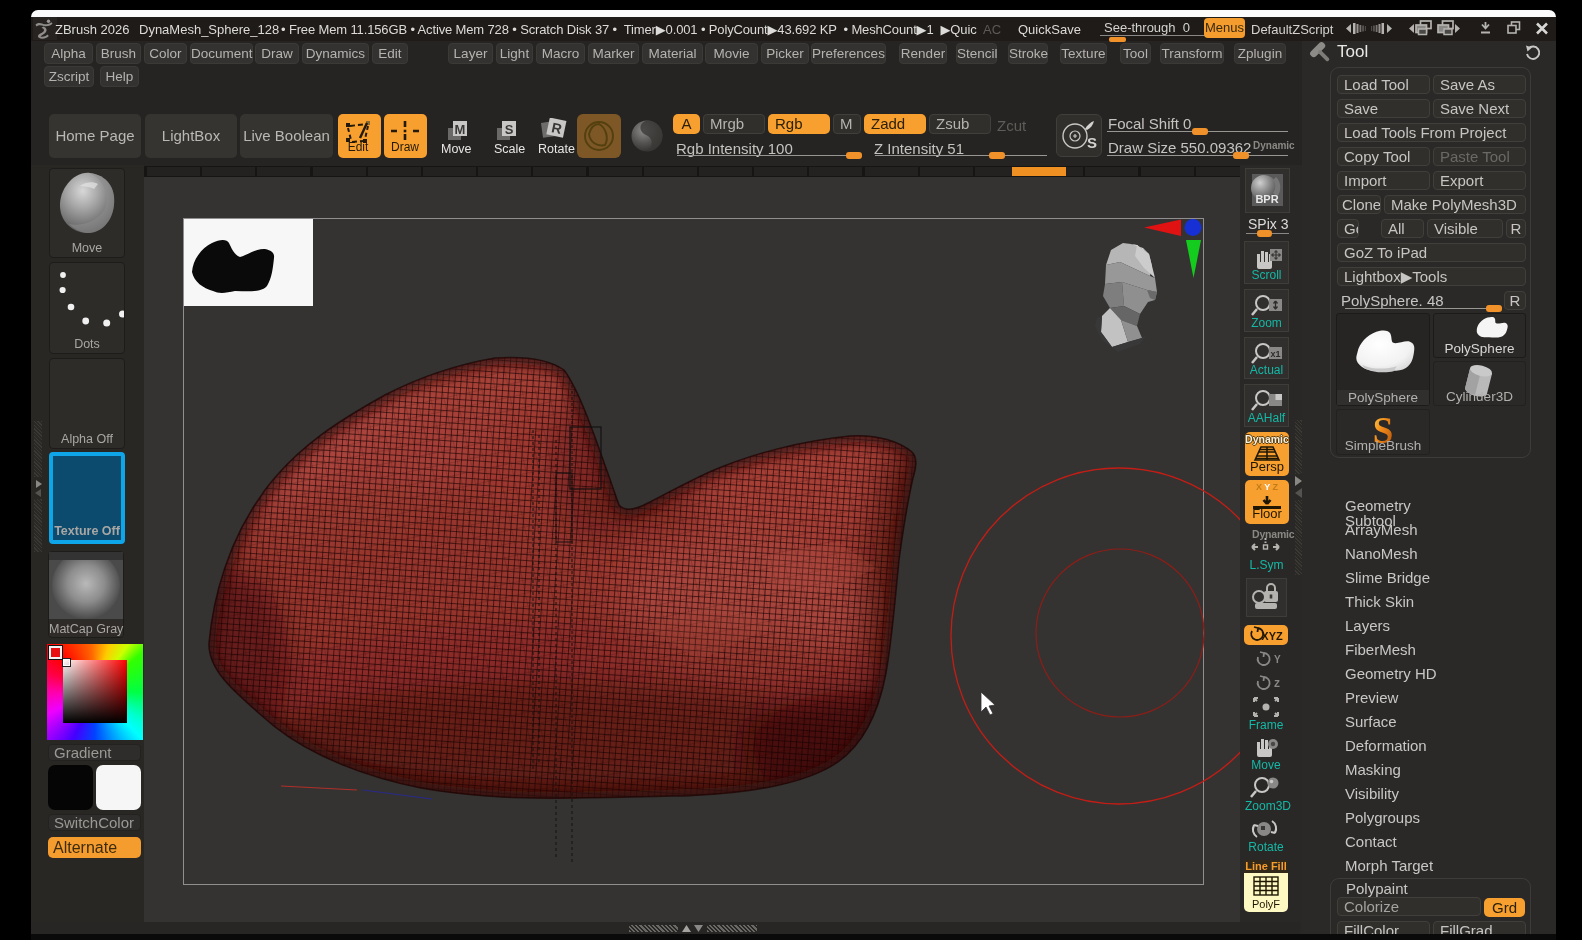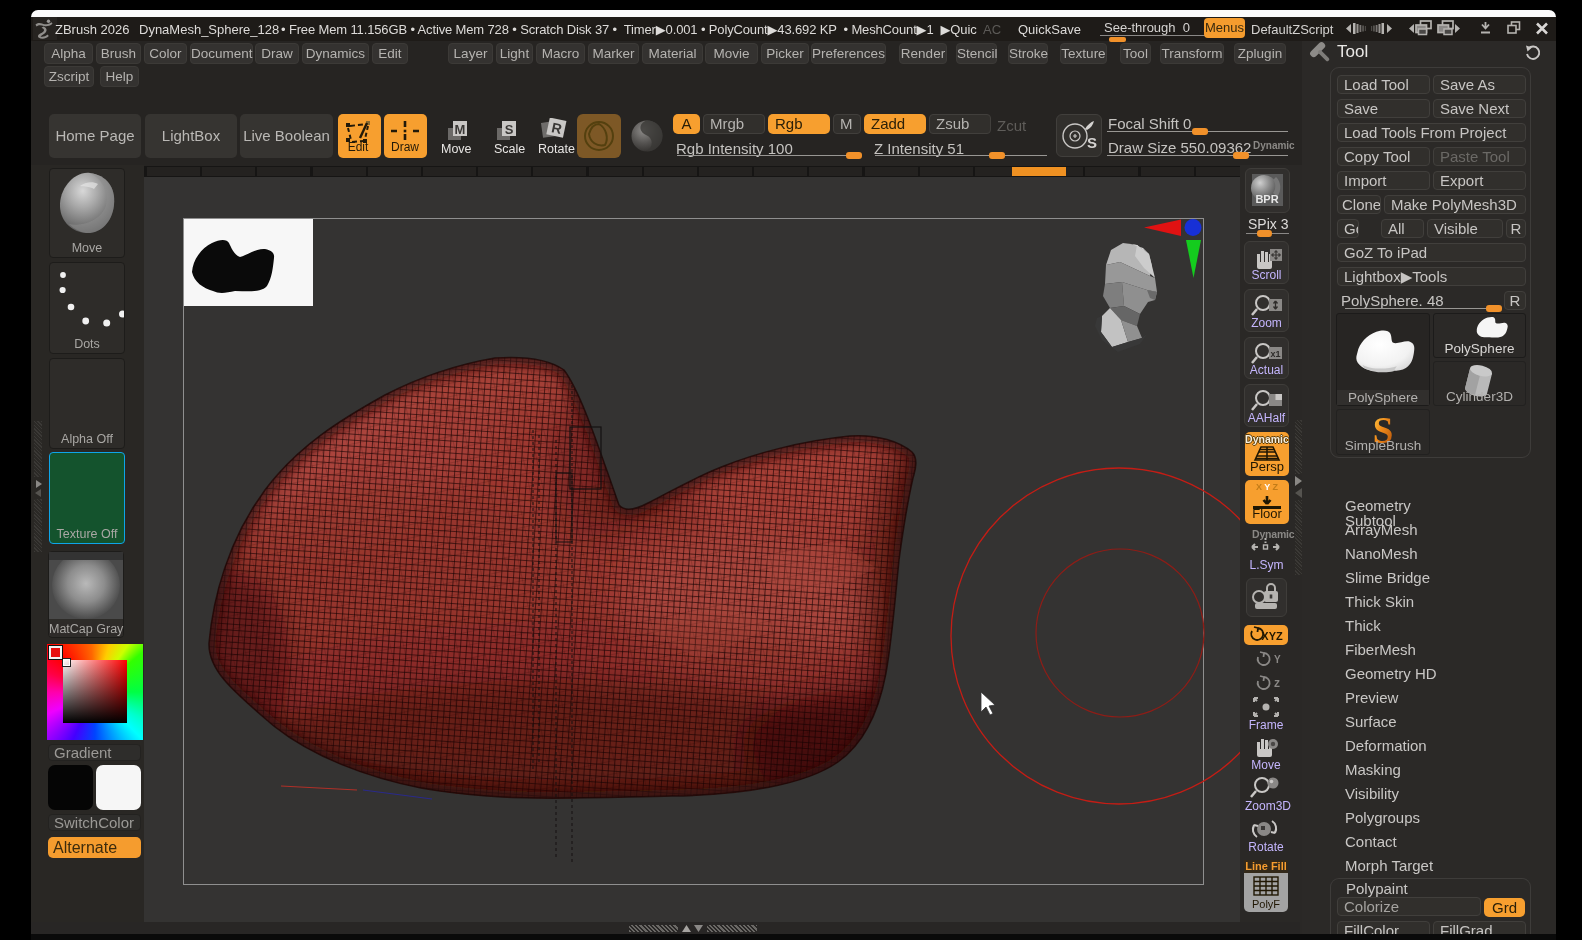--- a/index.html
+++ b/index.html
@@ -9,22 +9,22 @@
   #win{position:absolute;left:31px;top:10px;width:1525px;height:930px;background:#262422;
     border-radius:9px 9px 0 0;overflow:hidden;}
   .lbl{position:absolute;color:#b7b5b2;white-space:nowrap;}
   .mbtn{position:absolute;background:#343230;border:1px solid #3c3a37;top:0;height:21px;
     border-radius:4px;color:#b5b3b0;font-size:13.5px;line-height:19px;text-align:center;white-space:nowrap;}
   .sbtn{position:absolute;background:#363431;border-radius:5px;color:#bab8b5;font-size:15px;
     text-align:center;}
   .obtn{position:absolute;background:#f79f2f;border-radius:5px;color:#2b2008;text-align:center;}
   .tbtn{position:absolute;background:#312f2c;border:1px solid #413f3c;border-radius:4px;
     color:#c7c5c3;font-size:15px;line-height:17px;padding:0 6px;white-space:nowrap;overflow:hidden;}
-  .tolbtn{position:absolute;background:#312f2d;border:1px solid #3f3d3a;border-radius:6px;text-decoration:underline;}
-  .tolbtn .cap2{position:absolute;bottom:1px;left:0;right:0;text-align:center;color:#c4b5fd;font-size:12px;}
+  .tolbtn{position:absolute;background:#312f2d;border:1px solid #3f3d3a;border-radius:0;text-decoration:underline;}
+  .tolbtn .cap2{position:absolute;bottom:1px;left:0;right:0;text-align:center;color:#14b8a6;font-size:12px;}
 </style>
 </head>
 <body>
 <div id="win"></div>
 <div class="abs" style="left:31px;top:10px;width:1525px;height:7px;background:#fbfbfb;border-radius:9px 9px 0 0;"></div>
 <div class="abs" style="left:31px;top:17px;width:1525px;height:24px;background:#1e1b18;"></div>
 
 <svg class="abs" style="left:33px;top:17px;" width="24" height="23" viewBox="0 0 24 23">
   <rect x="0" y="0" width="24" height="23" fill="#262320"></rect>
   <circle cx="15.5" cy="4.2" r="1.7" fill="#9a9896"></circle>
@@ -235,21 +235,21 @@
         <circle cx="35.7" cy="58" r="3.4"></circle>
         <circle cx="56.7" cy="60" r="3.5"></circle>
         <circle cx="72.5" cy="51" r="3.5"></circle>
     </g>
   </svg>
   <div style="position:absolute;bottom:2px;left:0;right:0;text-align:center;font-size:12.5px;color:#a9a7a4;white-space:nowrap;">Dots</div>
 </div>
 <div class="abs" style="left:49px;top:358px;width:76px;height:91px;background:#2e2c29;border:1px solid #1d1c1a;border-radius:4px;">
   <div style="position:absolute;bottom:2px;left:0;right:0;text-align:center;font-size:12.5px;color:#a9a7a4;white-space:nowrap;">Alpha Off</div>
 </div>
-<div class="abs" style="left:49px;top:452px;width:76px;height:92px;background:#14532d;border:1px solid #0ea5e9;border-radius:4px;">
+<div class="abs" style="left:49px;top:452px;width:76px;height:92px;background:#0c4a6e;border:4px solid #0ea5e9;border-radius:4px;font-weight:bold;">
   <div style="position:absolute;bottom:2px;left:0;right:0;text-align:center;font-size:12.5px;color:#a9a7a4;white-space:nowrap;">Texture Off</div>
 </div>
 <div class="abs" style="left:48px;top:551px;width:76px;height:87px;background:#2e2c29;border:1px solid #1d1c1a;border-radius:4px;">
   <svg width="74" height="67" viewBox="0 0 74 67">
     <defs>
         <radialGradient id="mcg" cx="50%" cy="48%" r="60%">
       <stop offset="0" stop-color="#b9b9b9"></stop>
           <stop offset="45%" stop-color="#8d8d8d"></stop>
           <stop offset="80%" stop-color="#565656"></stop>
           <stop offset="100%" stop-color="#3a3a3a"></stop>
@@ -512,21 +512,21 @@
 </div>
 <div class="tolbtn" style="left:1245px;top:817px;width:42px;height:36px;border:none;background:none;">
   <svg width="42" height="24" viewBox="0 0 42 24">
     <circle cx="19" cy="12" r="7" fill="#8a8886"></circle>
     <rect x="16" y="9" width="4" height="4" fill="#3a3836"></rect>
     <path d="M27 4 a9 9 0 0 1 3 12 M30 16 l-4 -1 M30 16 l1 -4" stroke="#c9c7c5" stroke-width="2" fill="none"></path>
     <path d="M12 20 a9 9 0 0 1 -3 -12 M9 8 l4 1 M9 8 l-1 4" stroke="#c9c7c5" stroke-width="2" fill="none"></path>
   </svg>
   <div class="cap2" style="bottom:-1px;">Rotate</div>
 </div>
-<div class="obtn" style="left:1244px;top:860px;width:44px;height:52px;background:#a3a3a3;">
+<div class="obtn" style="left:1244px;top:860px;width:44px;height:52px;background:#fef9c3;">
   <div style="position:absolute;top:0;left:0;right:0;height:13px;background:#33291a;font-size:11px;font-weight:bold;color:#f79d2e;line-height:13px;">Line Fill</div>
   <svg width="44" height="52" viewBox="0 0 44 52" style="position:absolute;left:0;top:0;">
     <g stroke="#201703" stroke-width="1.4" fill="none">
       <rect x="10" y="17" width="24" height="18"></rect>
       <path d="M10 21.5 H34 M10 26 H34 M10 30.5 H34 M16 17 V35 M22 17 V35 M28 17 V35"></path>
     </g>
   </svg>
   <div style="position:absolute;bottom:2px;left:0;right:0;font-size:11px;color:#201703;">PolyF</div>
 </div>
 
@@ -619,21 +619,21 @@
   </svg>
   <div style="position:absolute;bottom:1px;left:0;right:0;text-align:center;font-size:13.5px;color:#b2b0ae;">SimpleBrush</div>
 </div>
 
 <div class="lbl" style="left:1345px;top:473px;font-size:15px;color:#c9c7c5;margin-top:39px;">Subtool</div>
 <div class="lbl" style="left:1345px;top:497px;font-size:15px;color:#c9c7c5;">Geometry</div>
 <div class="lbl" style="left:1345px;top:521px;font-size:15px;color:#c9c7c5;">ArrayMesh</div>
 <div class="lbl" style="left:1345px;top:545px;font-size:15px;color:#c9c7c5;">NanoMesh</div>
 <div class="lbl" style="left:1345px;top:569px;font-size:15px;color:#c9c7c5;">Slime Bridge</div>
 <div class="lbl" style="left:1345px;top:593px;font-size:15px;color:#c9c7c5;">Thick Skin</div>
-<div class="lbl" style="left:1345px;top:617px;font-size:15px;color:#c9c7c5;">Thick</div>
+<div class="lbl" style="left:1345px;top:617px;font-size:15px;color:#c9c7c5;">Layers</div>
 <div class="lbl" style="left:1345px;top:641px;font-size:15px;color:#c9c7c5;">FiberMesh</div>
 <div class="lbl" style="left:1345px;top:665px;font-size:15px;color:#c9c7c5;">Geometry HD</div>
 <div class="lbl" style="left:1345px;top:689px;font-size:15px;color:#c9c7c5;">Preview</div>
 <div class="lbl" style="left:1345px;top:713px;font-size:15px;color:#c9c7c5;">Surface</div>
 <div class="lbl" style="left:1345px;top:737px;font-size:15px;color:#c9c7c5;">Deformation</div>
 <div class="lbl" style="left:1345px;top:761px;font-size:15px;color:#c9c7c5;">Masking</div>
 <div class="lbl" style="left:1345px;top:785px;font-size:15px;color:#c9c7c5;text-align:right;">Visibility</div>
 <div class="lbl" style="left:1345px;top:809px;font-size:15px;color:#c9c7c5;">Polygroups</div>
 <div class="lbl" style="left:1345px;top:833px;font-size:15px;color:#c9c7c5;">Contact</div>
 <div class="lbl" style="left:1345px;top:857px;font-size:15px;color:#c9c7c5;">Morph Target</div>

